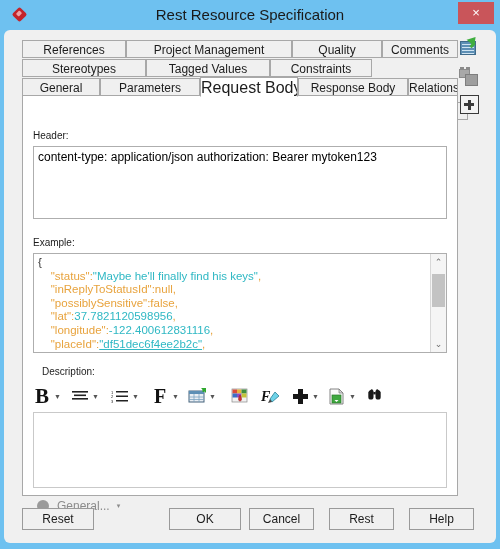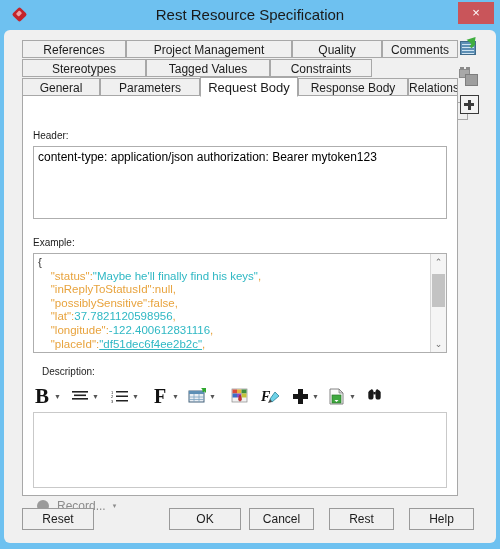--- a/index.html
+++ b/index.html
@@ -115,21 +115,21 @@
     white-space: nowrap;
     overflow: hidden;
   }
   .tab.active {
     background: #ffffff;
     border-bottom: 1px solid #ffffff;
     height: 20px;
     line-height: 19px;
     top: -1px;
     z-index: 5;
-    font-size: 13px;
+    font-size: 16px;
   }
 
   
   #content-panel {
     position: absolute;
     left: 18px; top: 66px;
     width: 436px; height: 400px;
     background: #ffffff;
     border: 1px solid #a8a8a8;
     border-top: none;
@@ -569,21 +569,21 @@
             </svg>
           </span>
         </div>
 
       </div>
 
       <div id="desc-box"></div>
 
       <div id="record-row">
         <div id="record-dot"></div>
-        <div id="record-label">Record...</div>
+        <div id="record-label">General...</div>
         <div id="record-caret">▾</div>
       </div>
 
     </div>
 
     <div id="button-bar">
       <div class="dlg-button" id="btn-reset">Reset</div>
       <div class="dlg-button" id="btn-ok">OK</div>
       <div class="dlg-button" id="btn-cancel">Cancel</div>
       <div class="dlg-button" id="btn-apply">Rest</div>

